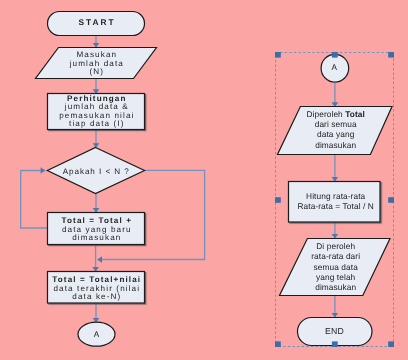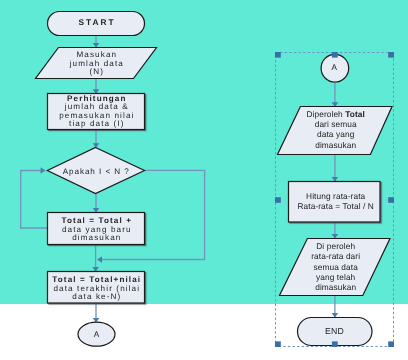--- a/index.html
+++ b/index.html
@@ -1,18 +1,18 @@
 <!DOCTYPE html>
 <html><head>
 <meta charset="utf-8">
 <style>
   html,body{margin:0;padding:0;}
   body{width:408px;height:360px;background:#ffffff;overflow:hidden;
        font-family:"Liberation Sans",sans-serif;}
-  #stage{position:relative;width:408px;height:304px;background:#5eead4;}
+  #stage{position:relative;width:408px;height:360px;background:#fca5a5;}
   svg{display:block;}
   text{-webkit-font-smoothing:antialiased;text-rendering:geometricPrecision;}
   .shape{fill:#e8ecf4;stroke:#1a1a1a;stroke-width:1.2;}
   .shadowed{filter:url(#sh);}
   .lbl{font-family:"Liberation Sans",sans-serif;font-size:8.3px;fill:#232323;text-anchor:middle;letter-spacing:0.1px;}
   .lblw{letter-spacing:1.12px;font-size:8.1px;}
   .lbld{letter-spacing:0.95px;font-size:8.1px;}
   .lbl-start{font-size:8.3px;letter-spacing:2px;font-weight:bold;}
   .lbl-end{font-size:8.7px;letter-spacing:0.2px;}
   .lbl-a{font-size:8.2px;letter-spacing:0;}

